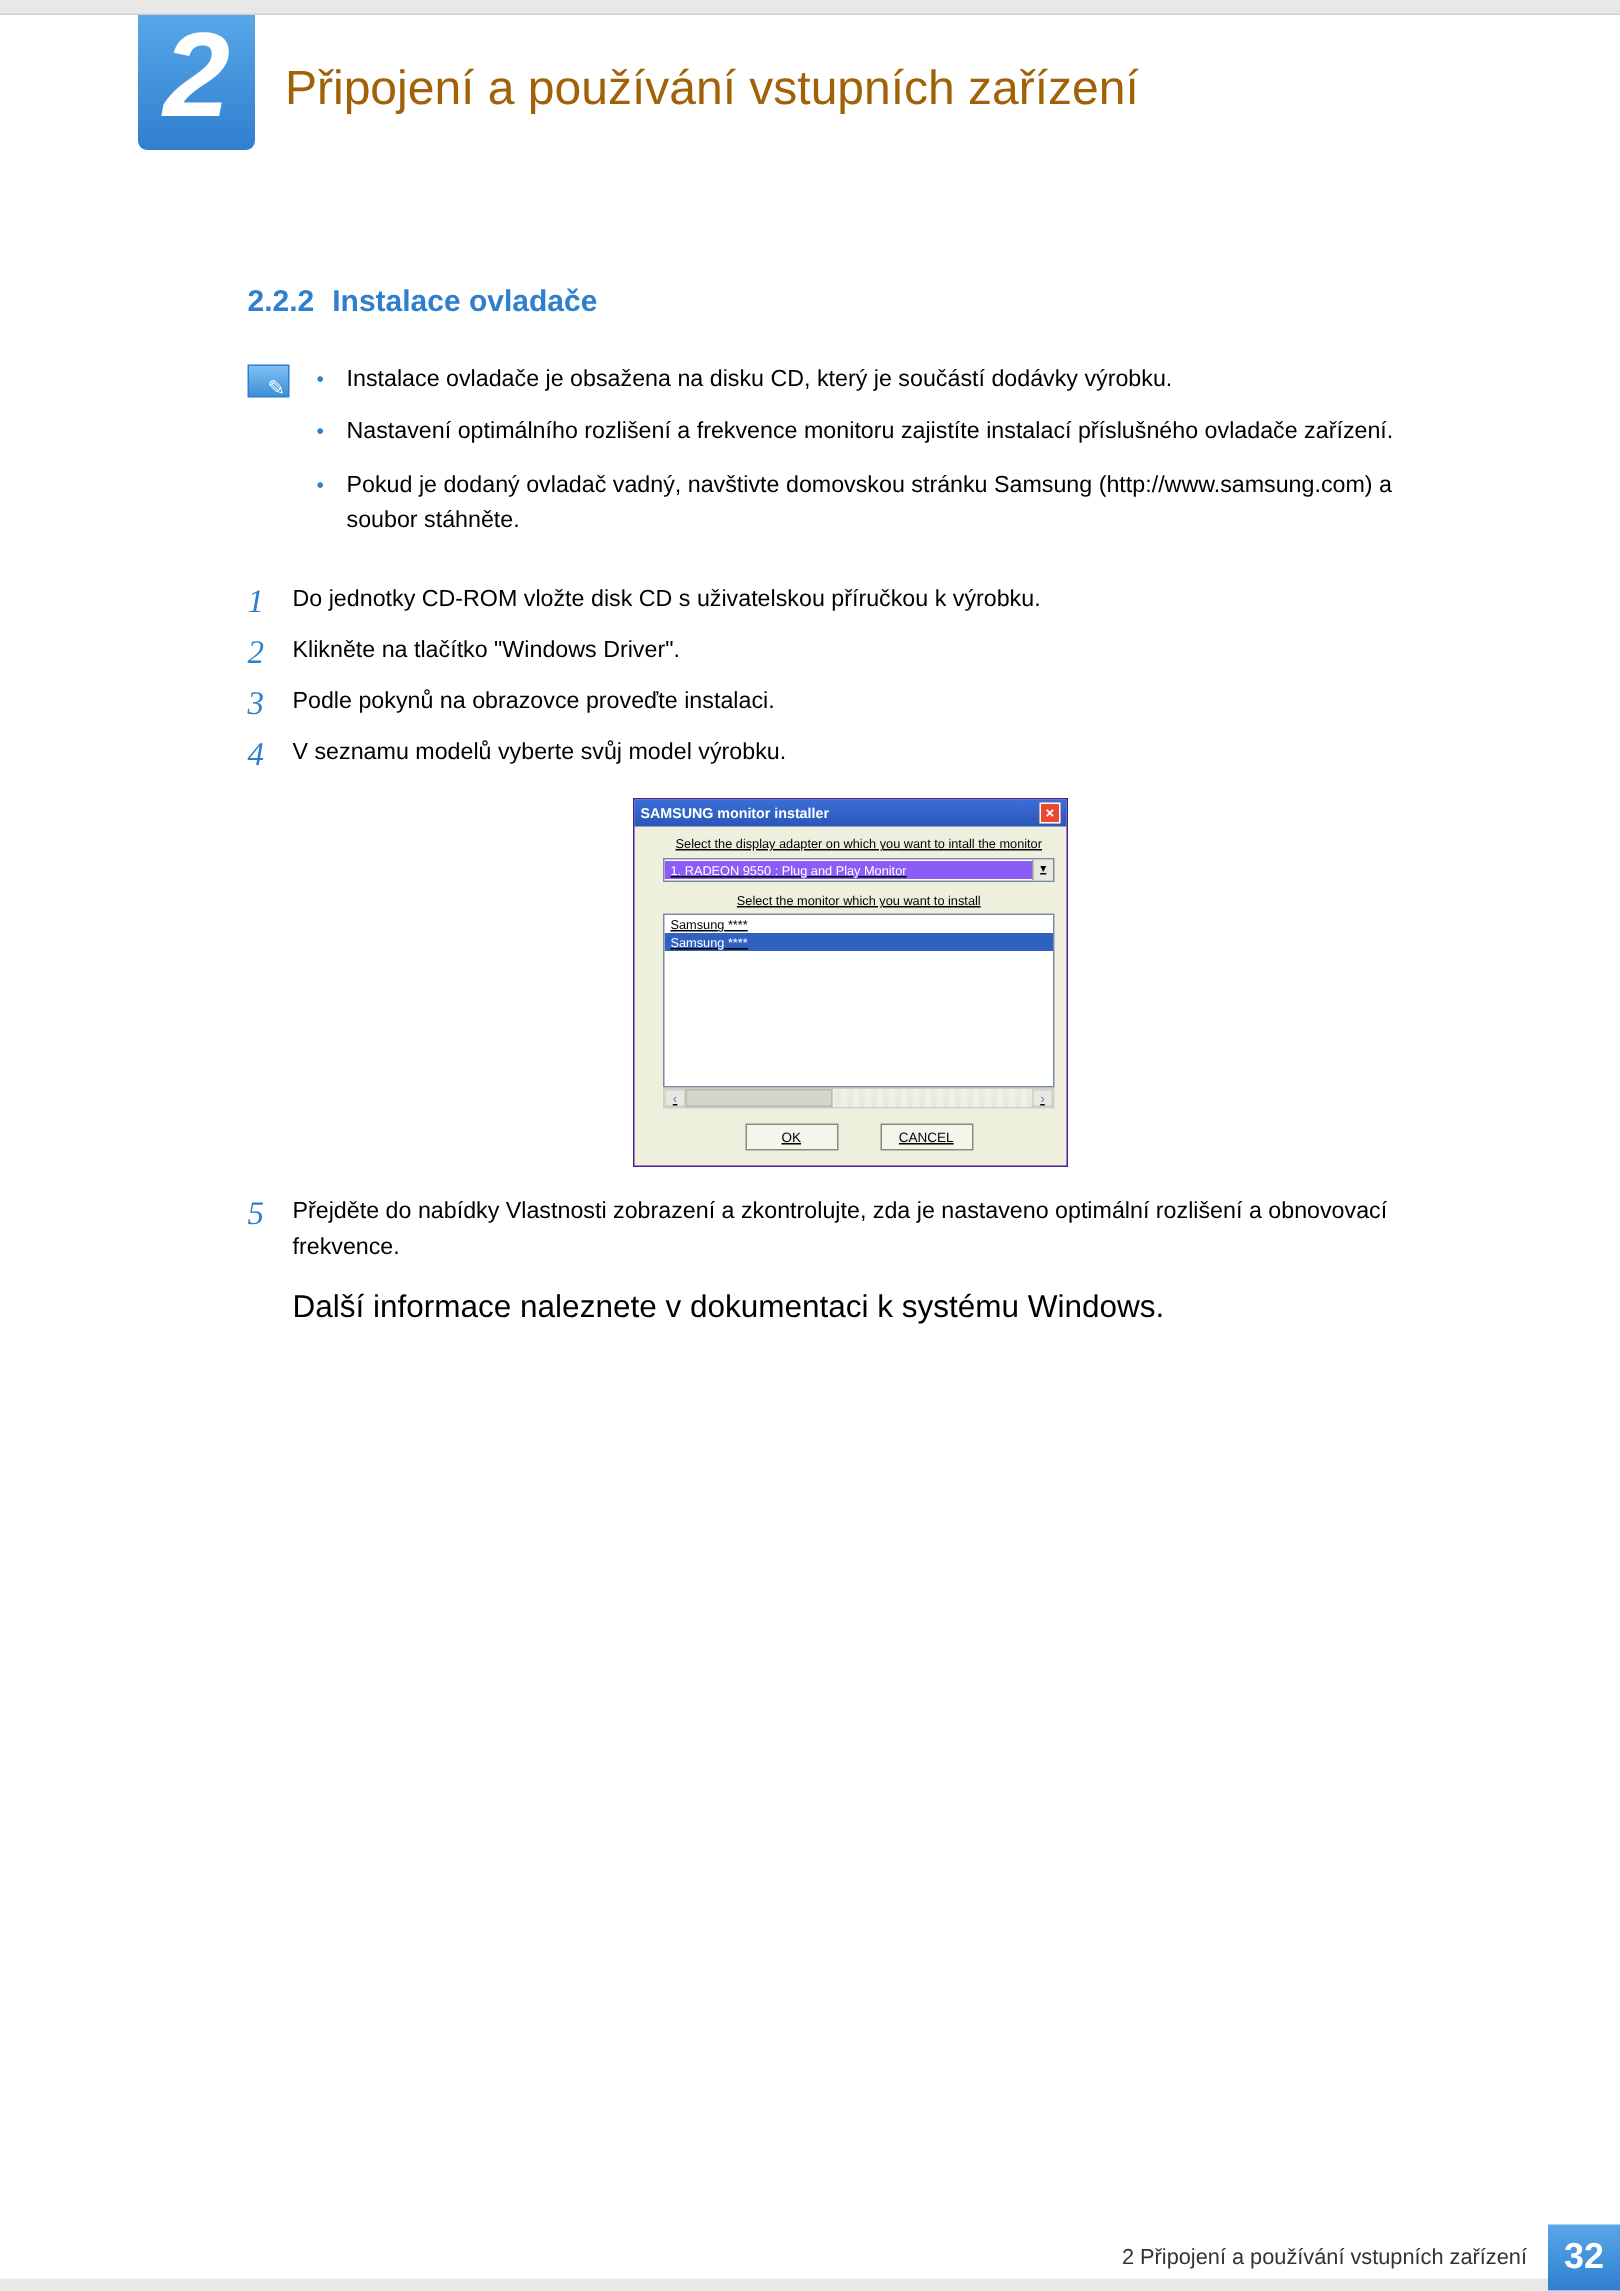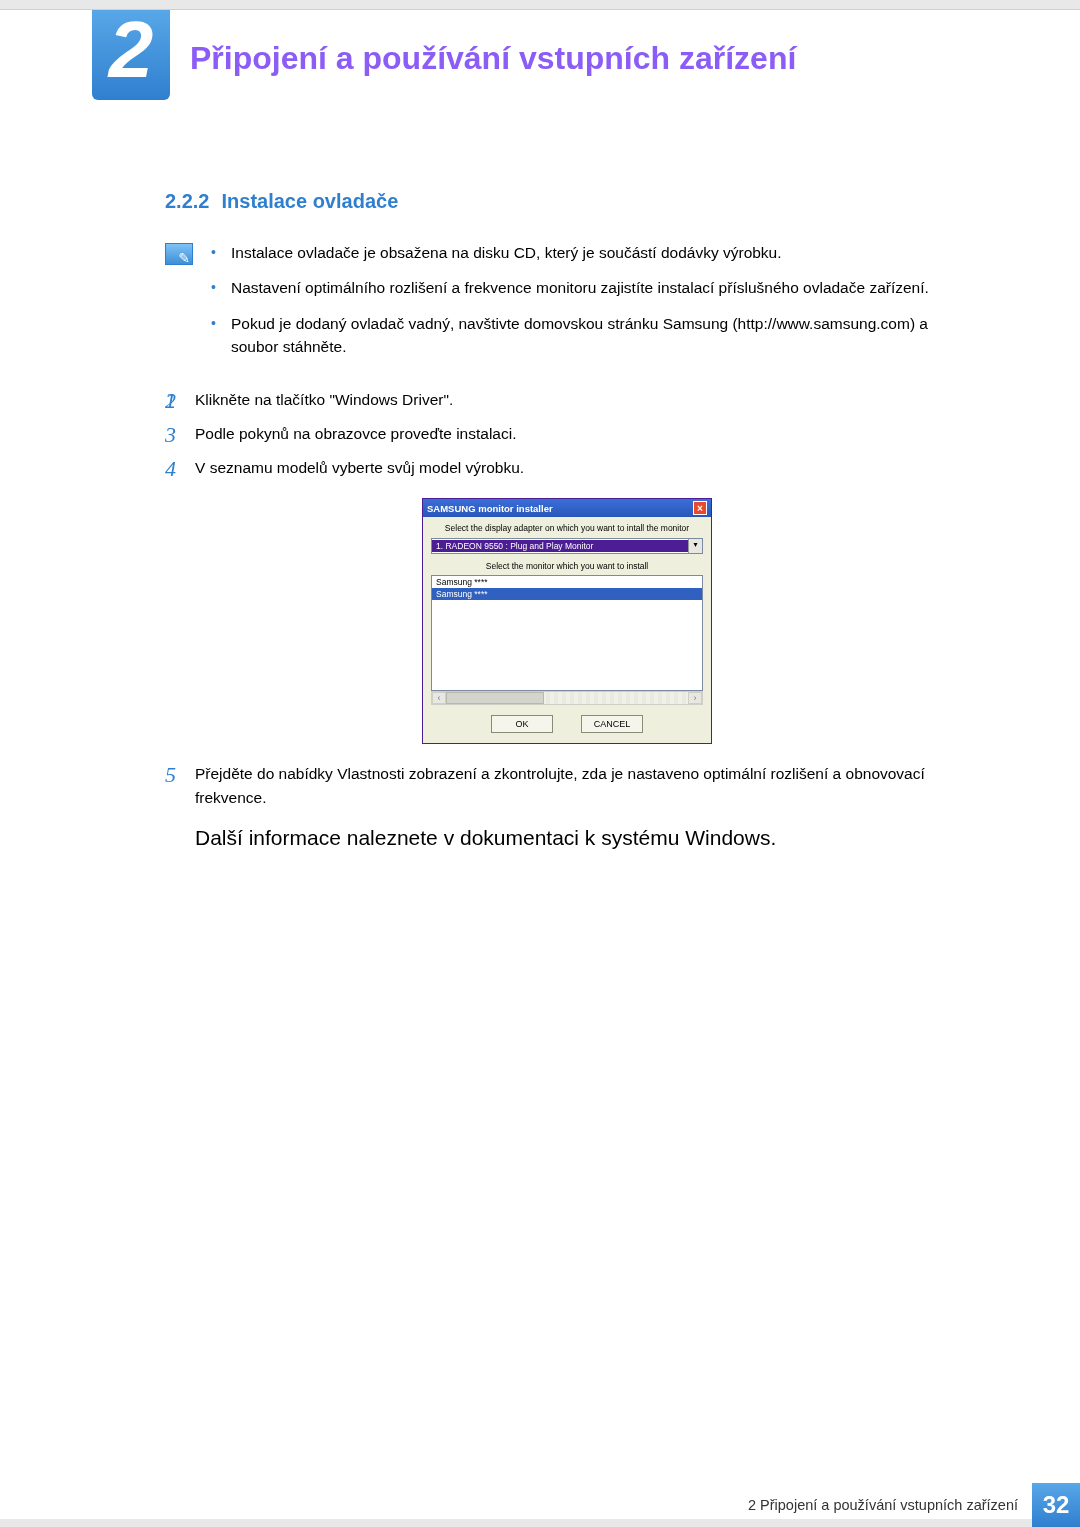--- a/index.html
+++ b/index.html
@@ -33,22 +33,22 @@
     text-align: center;
     font-style: italic;
     font-family: Arial, sans-serif;
     padding-top: 0px;
   }
   .chapter-title {
     position: absolute;
     top: 40px;
     left: 190px;
     font-size: 32px;
-    font-weight: bold;
-    color: #8b5cf6;
+    font-weight: normal;
+    color: #a16207;
   }
   .content {
     position: absolute;
     top: 190px;
     left: 165px;
     right: 111px;
   }
   .subheading {
     color: #2f7fcf;
     font-size: 20px;
@@ -148,38 +148,38 @@
     color: #fff;
     width: 14px;
     height: 14px;
     text-align: center;
     line-height: 13px;
     border: 1px solid #fff;
     font-size: 10px;
     font-weight: bold;
     cursor: pointer;
   }
-  .dialog-body { padding: 6px 8px 10px 8px; }
+  .dialog-body { padding: 6px 8px 10px 19px; text-decoration: underline; }
   .dialog-label {
     text-align: center;
     font-size: 8.5px;
     margin-bottom: 5px;
   }
   .dialog-select {
     width: 100%;
     border: 1px solid #7a8aa0;
     background: #fff;
     height: 16px;
     display: flex;
     align-items: center;
     justify-content: space-between;
     overflow: hidden;
   }
   .dialog-select .sel-val {
-    background: #4c1d95;
+    background: #8b5cf6;
     color: #fff;
     flex: 1;
     padding: 1px 4px;
     font-size: 8.5px;
     white-space: nowrap;
   }
   .dialog-select .sel-btn {
     width: 14px;
     height: 14px;
     background: #e8e8e0;
@@ -313,21 +313,21 @@
   <div class="note-block">
     <div class="note-icon"></div>
     <ul class="note-list">
       <li>Instalace ovladače je obsažena na disku CD, který je součástí dodávky výrobku.</li>
       <li>Nastavení optimálního rozlišení a frekvence monitoru zajistíte instalací příslušného ovladače zařízení.</li>
       <li>Pokud je dodaný ovladač vadný, navštivte domovskou stránku Samsung (http://www.samsung.com) a soubor stáhněte.</li>
     </ul>
   </div>
 
   <ul class="steps">
-    <li><span class="step-num">1</span></li>
+    <li><span class="step-num">1</span><span>Do jednotky CD-ROM vložte disk CD s uživatelskou příručkou k výrobku.</span></li>
     <li><span class="step-num">2</span><span>Klikněte na tlačítko "Windows Driver".</span></li>
     <li><span class="step-num">3</span><span>Podle pokynů na obrazovce proveďte instalaci.</span></li>
     <li><span class="step-num">4</span><span>V seznamu modelů vyberte svůj model výrobku.</span></li>
   </ul>
 
   <div class="dialog-wrap">
     <div class="dialog">
       <div class="dialog-title">
         <span>SAMSUNG monitor installer</span>
         <span class="dialog-close">×</span>

